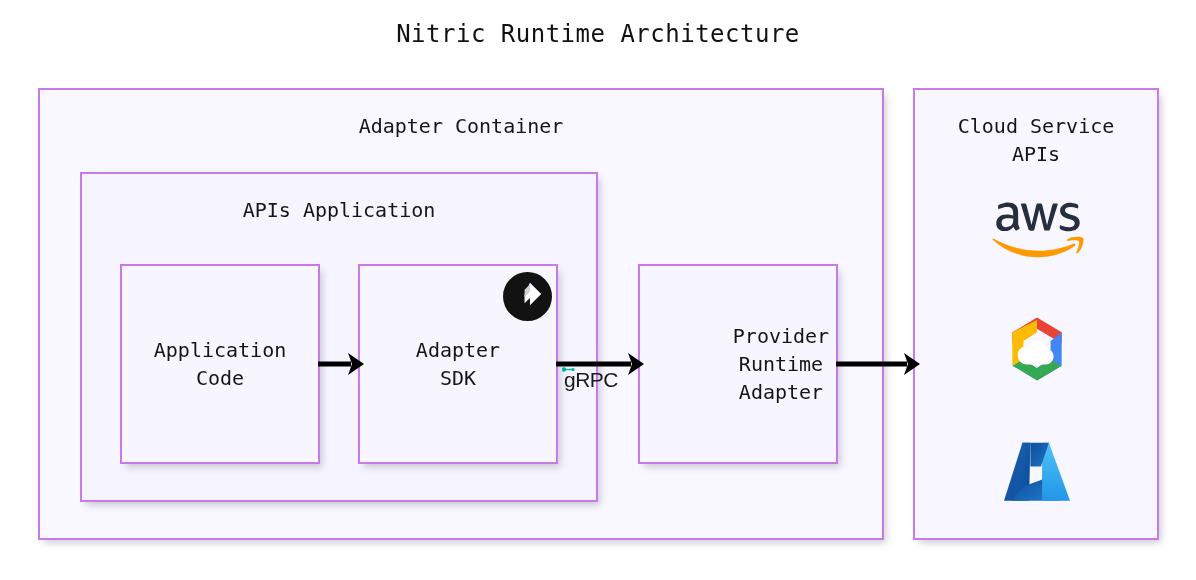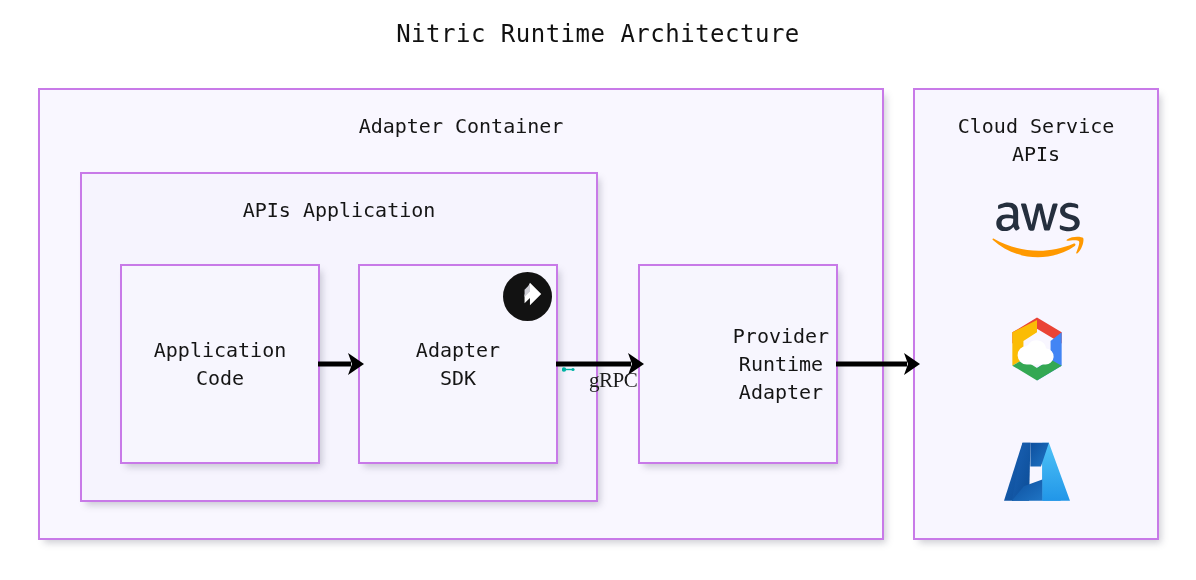--- a/index.html
+++ b/index.html
@@ -120,25 +120,24 @@
     z-index: 5;
     overflow: visible;
   }
   #arrow-code-to-sdk { left: 318px; top: 347px; width: 48px; height: 34px; }
   #arrow-sdk-to-adapter { left: 556px; top: 347px; width: 90px; height: 34px; }
   #arrow-adapter-to-cloud { left: 836px; top: 347px; width: 86px; height: 34px; }
 
   .edge-label {
     position: absolute;
     z-index: 7;
-    font-family: Liberation Serif, serif;
+    font-family: Liberation Sans, sans-serif;
     font-size: 21px;
     color: #1b1b1b;
     letter-spacing: -0.5px;
-    margin-left: 25px;
   }
   #grpc-label { left: 564px; top: 368px; }
 
   .edge-marker {
     position: absolute;
     z-index: 8;
     width: 13px;
     height: 7px;
   }
   #grpc-edge-marker { left: 562px; top: 366px; }

